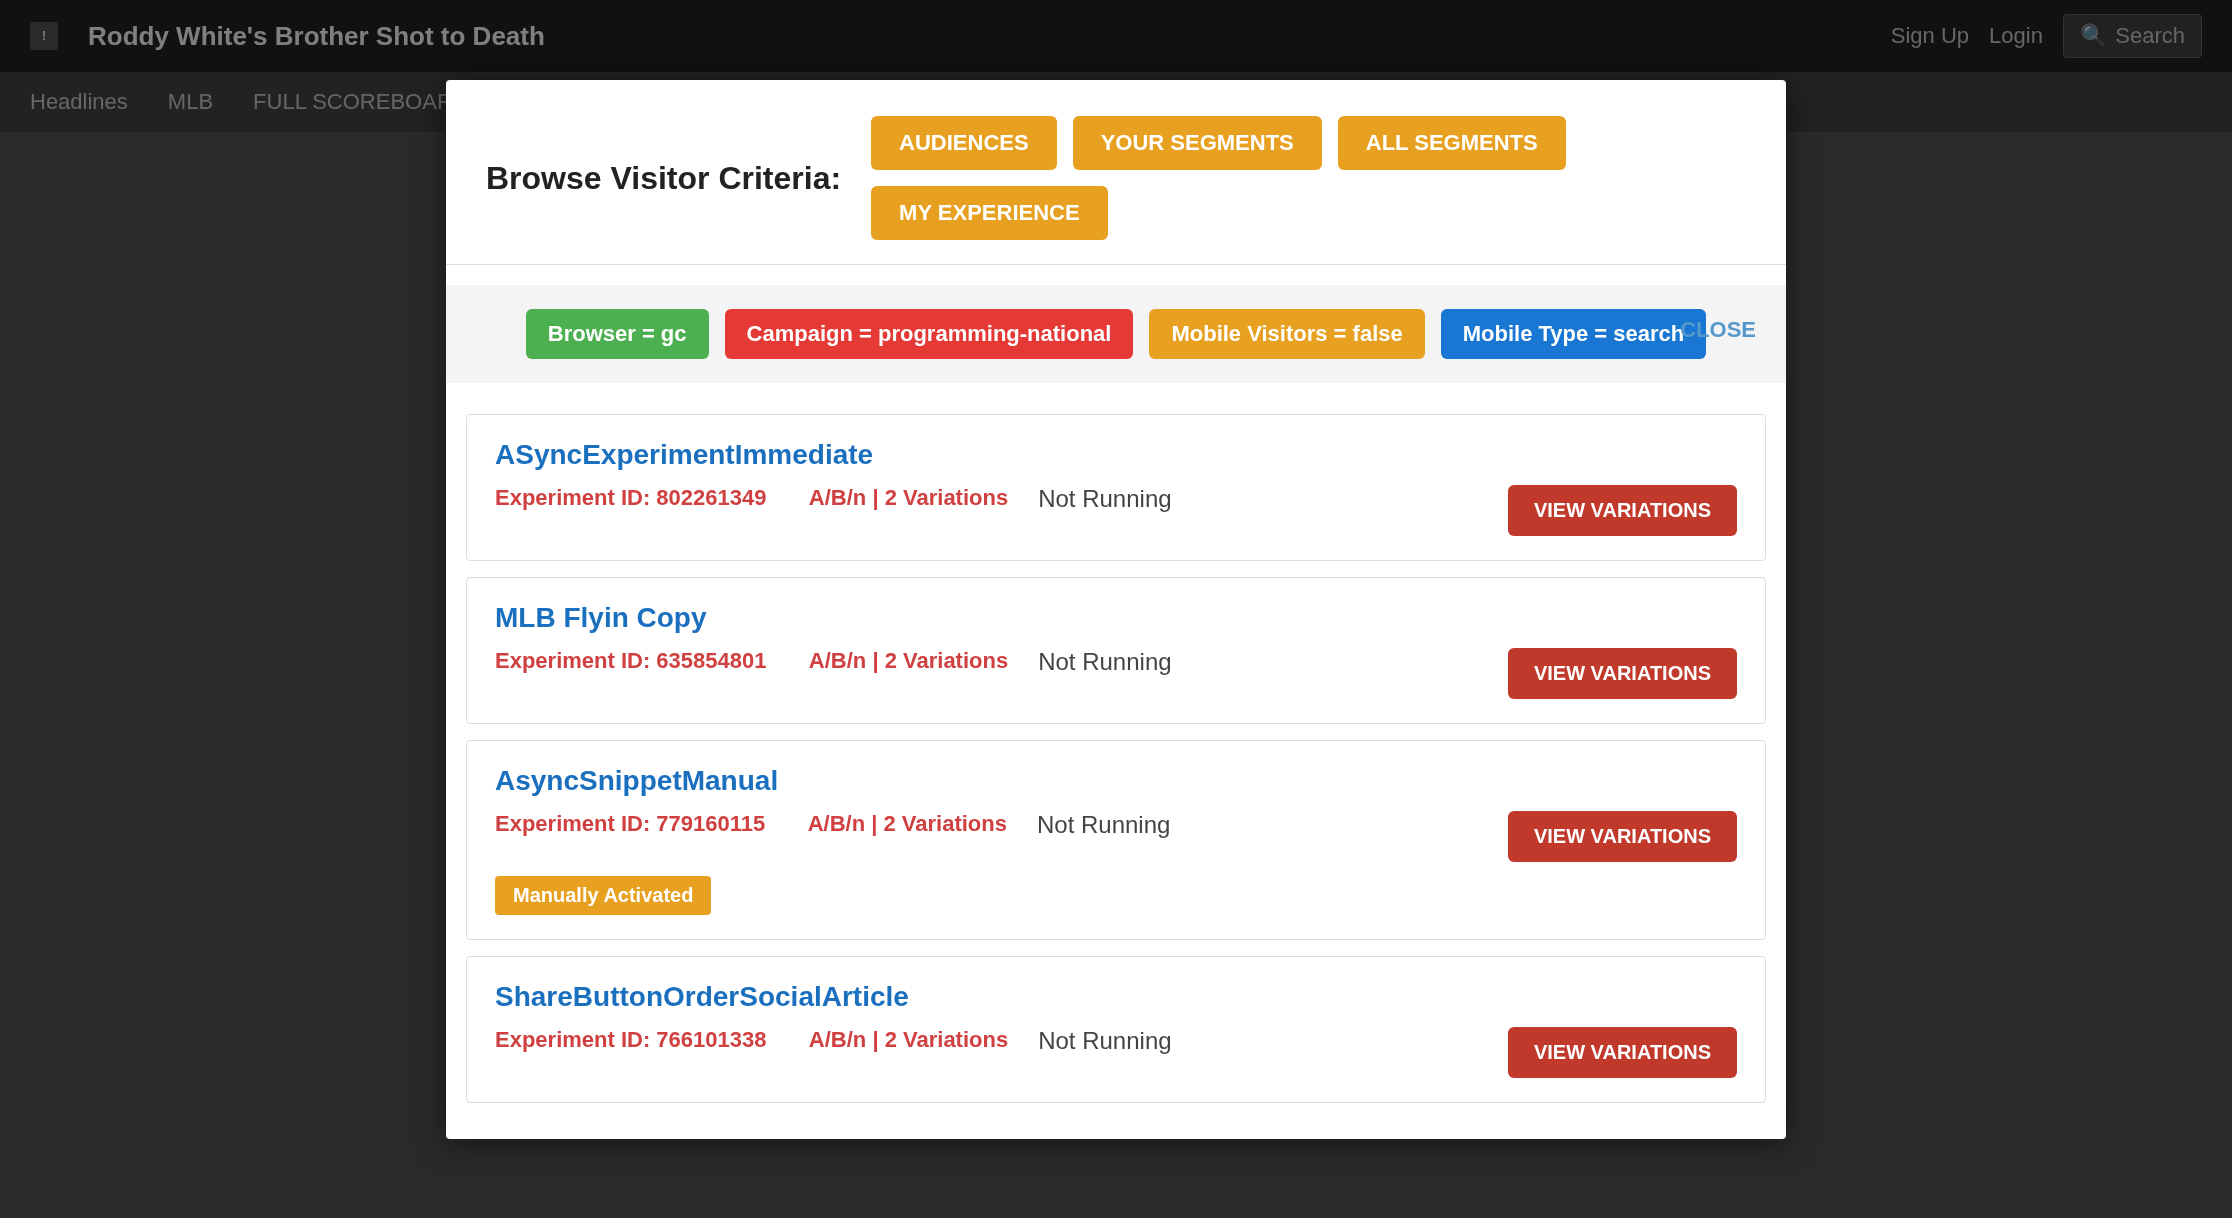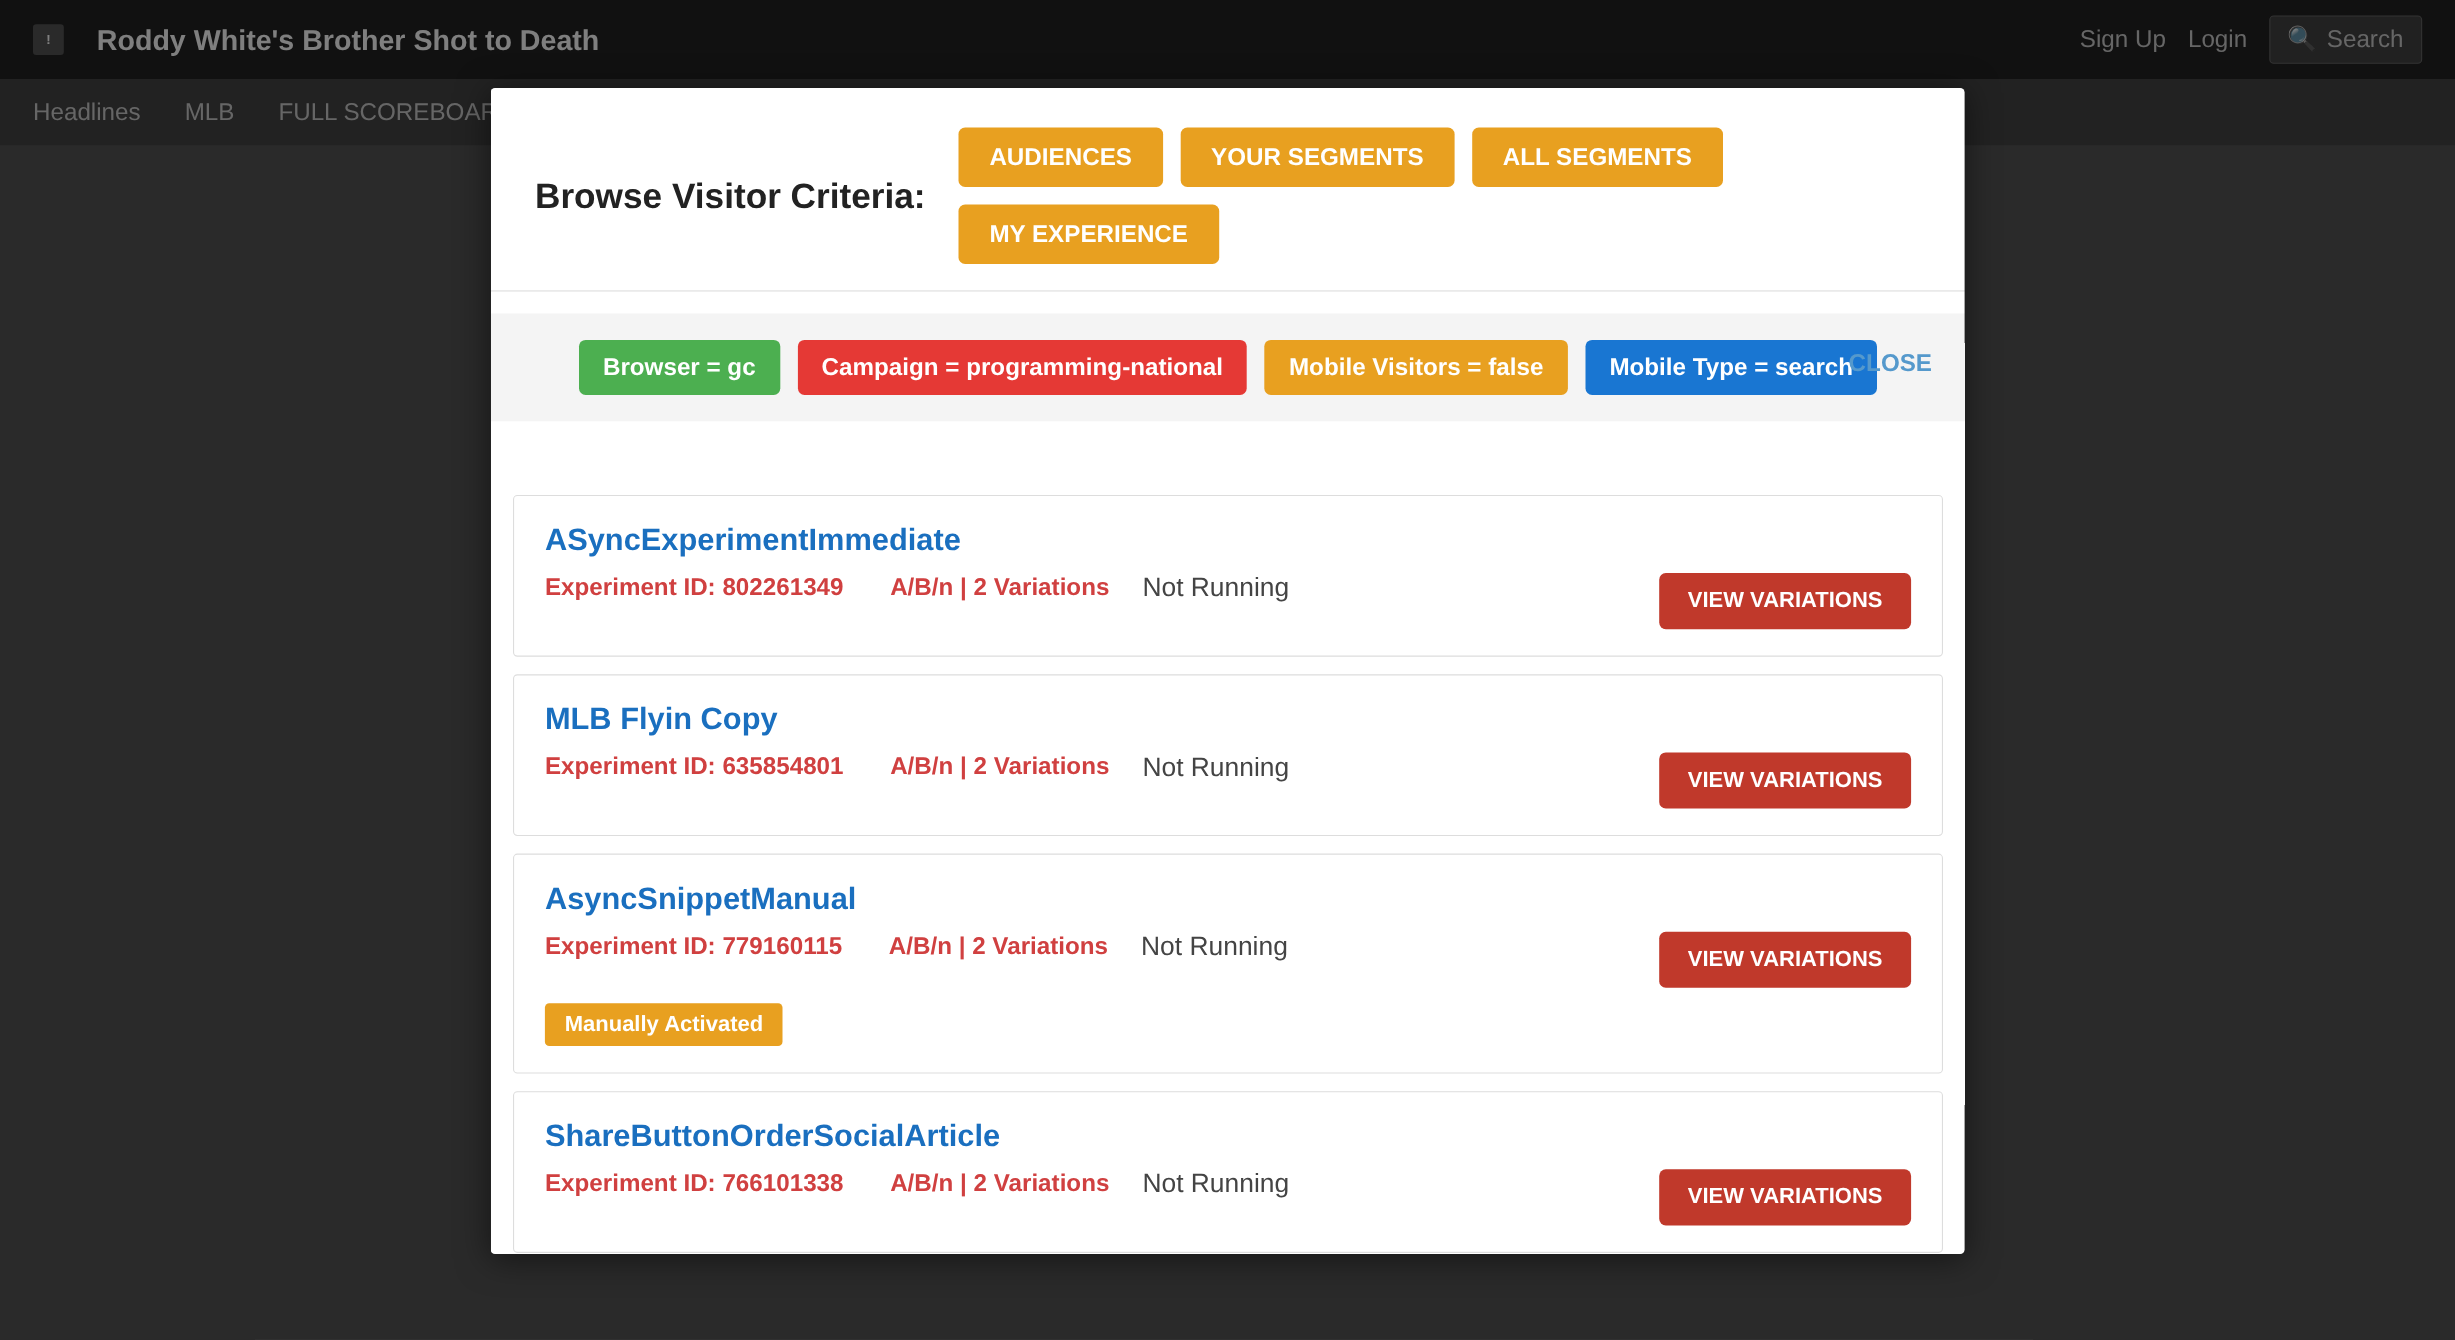--- a/index.html
+++ b/index.html
@@ -82,21 +82,21 @@
     .segments-tags { display: flex; gap: 16px; flex-wrap: wrap; justify-content: center; }
     .segment-tag {
       border-radius: 6px; padding: 12px 22px; font-size: 22px; font-weight: bold; color: #fff;
     }
     .tag-green { background: #4caf50; }
     .tag-red { background: #e53935; }
     .tag-orange { background: #e8a020; }
     .tag-blue { background: #1976d2; }
 
     
-    .experiments-list { padding: 15px 0 20px; margin-top: 36px; }
+    .experiments-list { padding: 15px 0 20px; }
     .experiment-item {
       border: 1px solid #ddd; margin: 16px 20px; padding: 24px 28px; border-radius: 4px; background: #fff;
     }
     .experiment-name {
       font-size: 28px; font-weight: bold; color: #1a6fbf; margin-bottom: 14px;
     }
     .experiment-meta {
       display: flex; align-items: flex-start; gap: 0;
     }
     .experiment-id {

